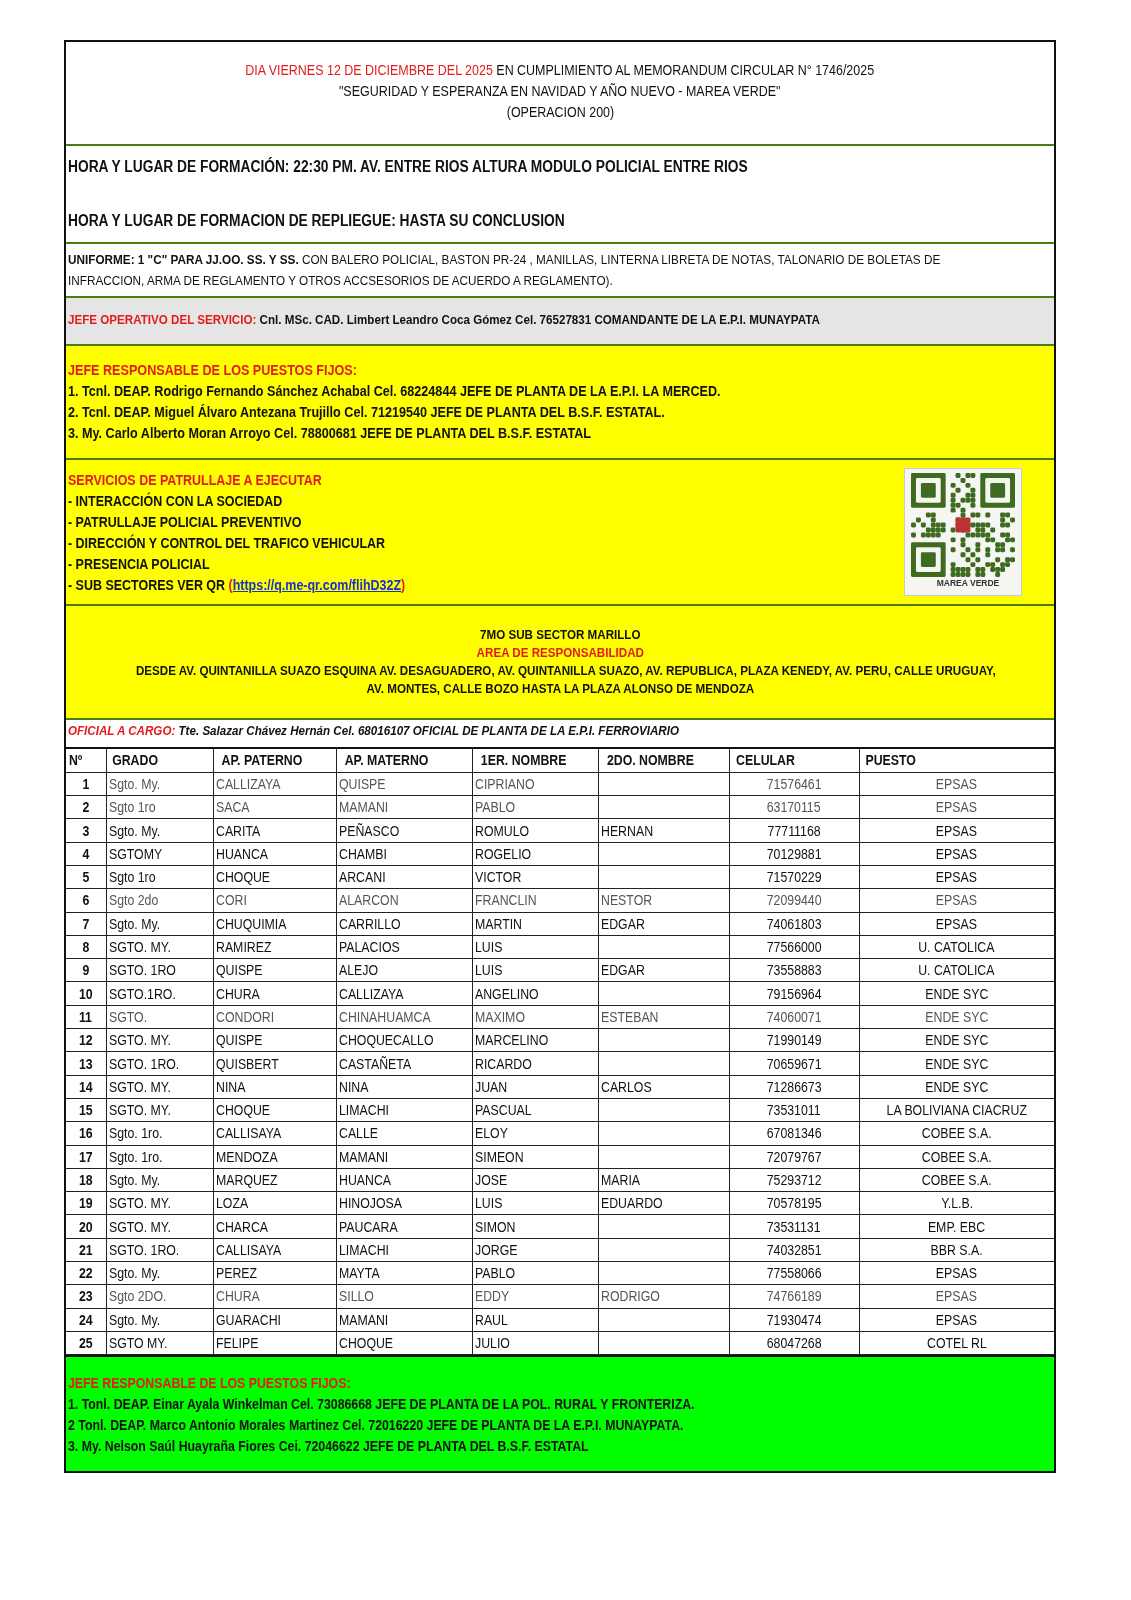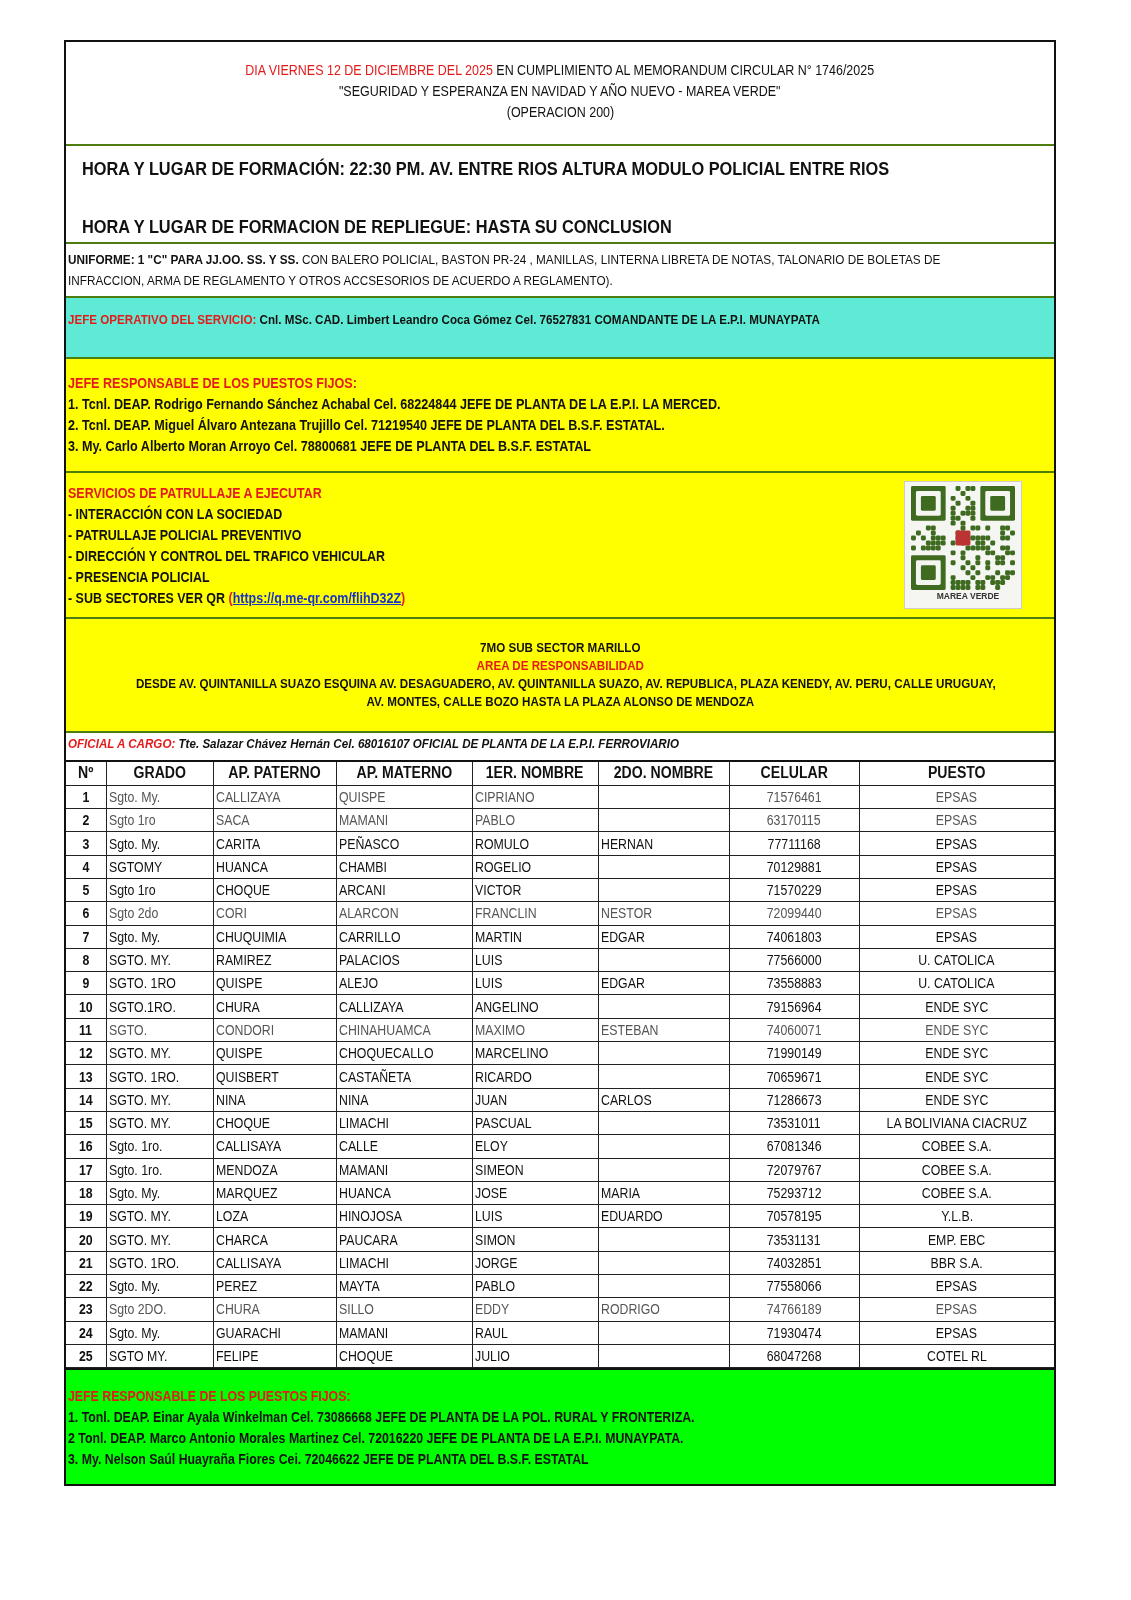--- a/index.html
+++ b/index.html
@@ -5,40 +5,40 @@
   html, body { margin: 0; padding: 0; background: #ffffff; }
   body { width: 1131px; height: 1600px; position: relative; font-family: "Liberation Sans", sans-serif; color: #111; }
   .sheet { position: absolute; left: 64px; top: 40px; width: 992px; border: 2px solid #111; box-sizing: border-box; }
   .sec { border-bottom: 2px solid #4d7c0f; box-sizing: border-box; font-family: "Liberation Sans", sans-serif; }
   .cond { transform: scaleX(0.86); transform-origin: left center; white-space: nowrap; display: inline-block; }
   .red { color: #e41b1b; }
   .bold { font-weight: bold; }
   .header { height: 104px; text-align: center; font-size: 14.5px; line-height: 21px; padding-top: 18px; }
   .header .line { display: block; }
   .header .cc { transform: scaleX(0.86); transform-origin: center center; display: inline-block; white-space: nowrap; }
-  .formacion { height: 98px; font-size: 19px; font-weight: bold; padding-left: 16px; }
+  .formacion { height: 98px; font-size: 16px; font-weight: bold; padding-left: 2px; }
   .formacion .r1 { position: relative; top: 12px; display: block; }
   .formacion .r2 { position: relative; top: 48px; display: block; }
   .uniforme { height: 54px; font-size: 13.5px; padding: 5px 2px; line-height: 21px; }
   .uniforme .cond { transform: scaleX(0.87); }
-  .jefe-op { height: 61px; background: #5eead4; font-size: 13.5px; padding: 14px 2px 0; font-weight: bold; text-decoration: underline; }
+  .jefe-op { height: 48px; background: #e5e5e5; font-size: 13.5px; padding: 14px 2px 0; font-weight: bold; text-decoration: underline; }
   .yellow { background: #ffff00; }
   .puestos { height: 114px; font-size: 14px; font-weight: bold; line-height: 21px; padding: 14px 2px 0; }
   .puestos .cond { transform: scaleX(0.9); }
   .patrullaje { height: 146px; font-size: 14.5px; font-weight: bold; line-height: 21px; padding: 10px 2px 0; position: relative; }
   .patrullaje .link { color: #1a33c7; text-decoration: underline; }
   .qr-box { position: absolute; left: 838px; top: 8px; width: 118px; height: 128px; background: #f5f5f2; border: 1px solid #ccc; box-sizing: border-box; }
   .qr-box svg { position: absolute; left: 6px; top: 4px; }
   .qr-caption { position: absolute; bottom: 1px; left: 0; right: 0; text-align: center; font-size: 8.5px; color: #333; margin-left: 10px; }
   .sector { height: 114px; text-align: center; font-size: 13.5px; font-weight: bold; line-height: 18px; padding-top: 20px; }
   .sector .cc { transform: scaleX(0.86); transform-origin: center center; display: inline-block; white-space: nowrap; }
   .oficial { height: 24px; font-size: 13.5px; font-weight: bold; padding: 3px 2px 0; border-bottom: 2px solid #111; font-style: italic; }
   table.roster { border-collapse: collapse; width: 100%; table-layout: fixed; font-size: 14px; }
   table.roster td, table.roster th { border: 1.5px solid #222; height: 23.3px; padding: 0 2px; box-sizing: border-box; overflow: hidden; white-space: nowrap; }
-  table.roster th { font-weight: bold; font-size: 16px; text-align: center; }
+  table.roster th { font-weight: bold; font-size: 14px; text-align: left; }
   table.roster th .cc, table.roster td .cc { display: inline-block; transform: scaleX(0.88); transform-origin: center center; }
   table.roster td.l .cc { transform-origin: left center; }
   table.roster td.num { text-align: center; font-weight: bold; }
   table.roster td.c { text-align: center; }
   table.roster tr.light td { color: #555; }
   table.roster tr.light td.num { color: #111; }
   table.roster tr:first-child th { border-top: none; }
   table.roster tr th:first-child, table.roster tr td:first-child { border-left: none; }
   table.roster tr th:last-child, table.roster tr td:last-child { border-right: none; }
   .green { background: #00ff00; height: 116px; font-size: 14px; font-weight: bold; line-height: 21px; padding: 16px 2px 0; border-top: 2px solid #111; border-bottom: none; }

